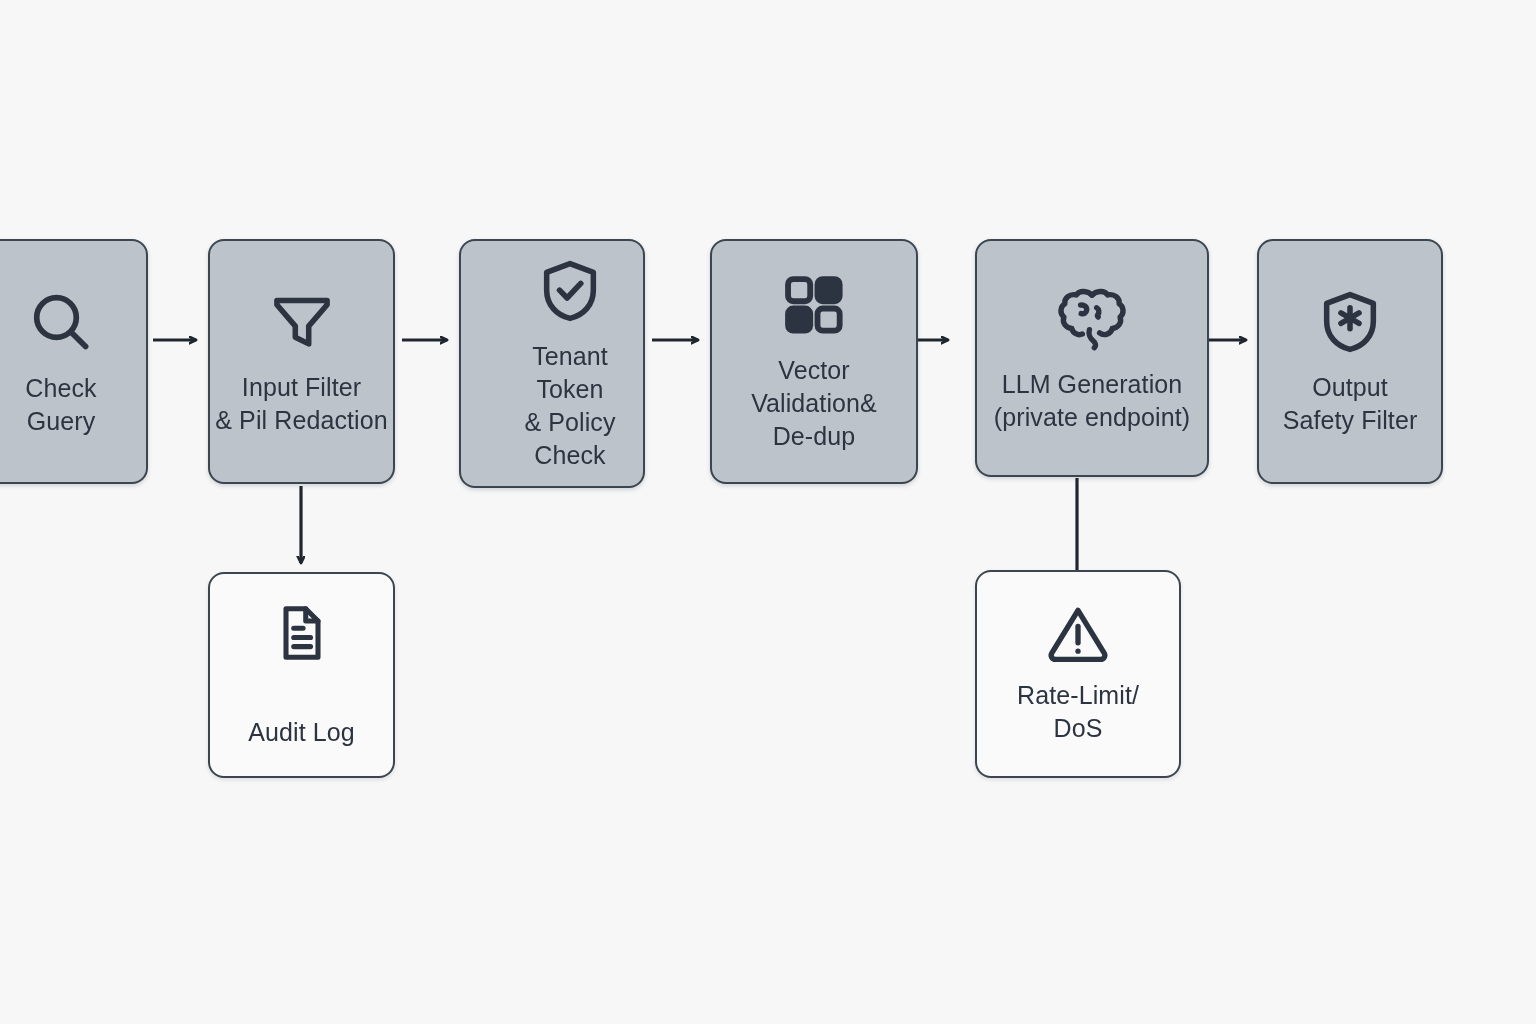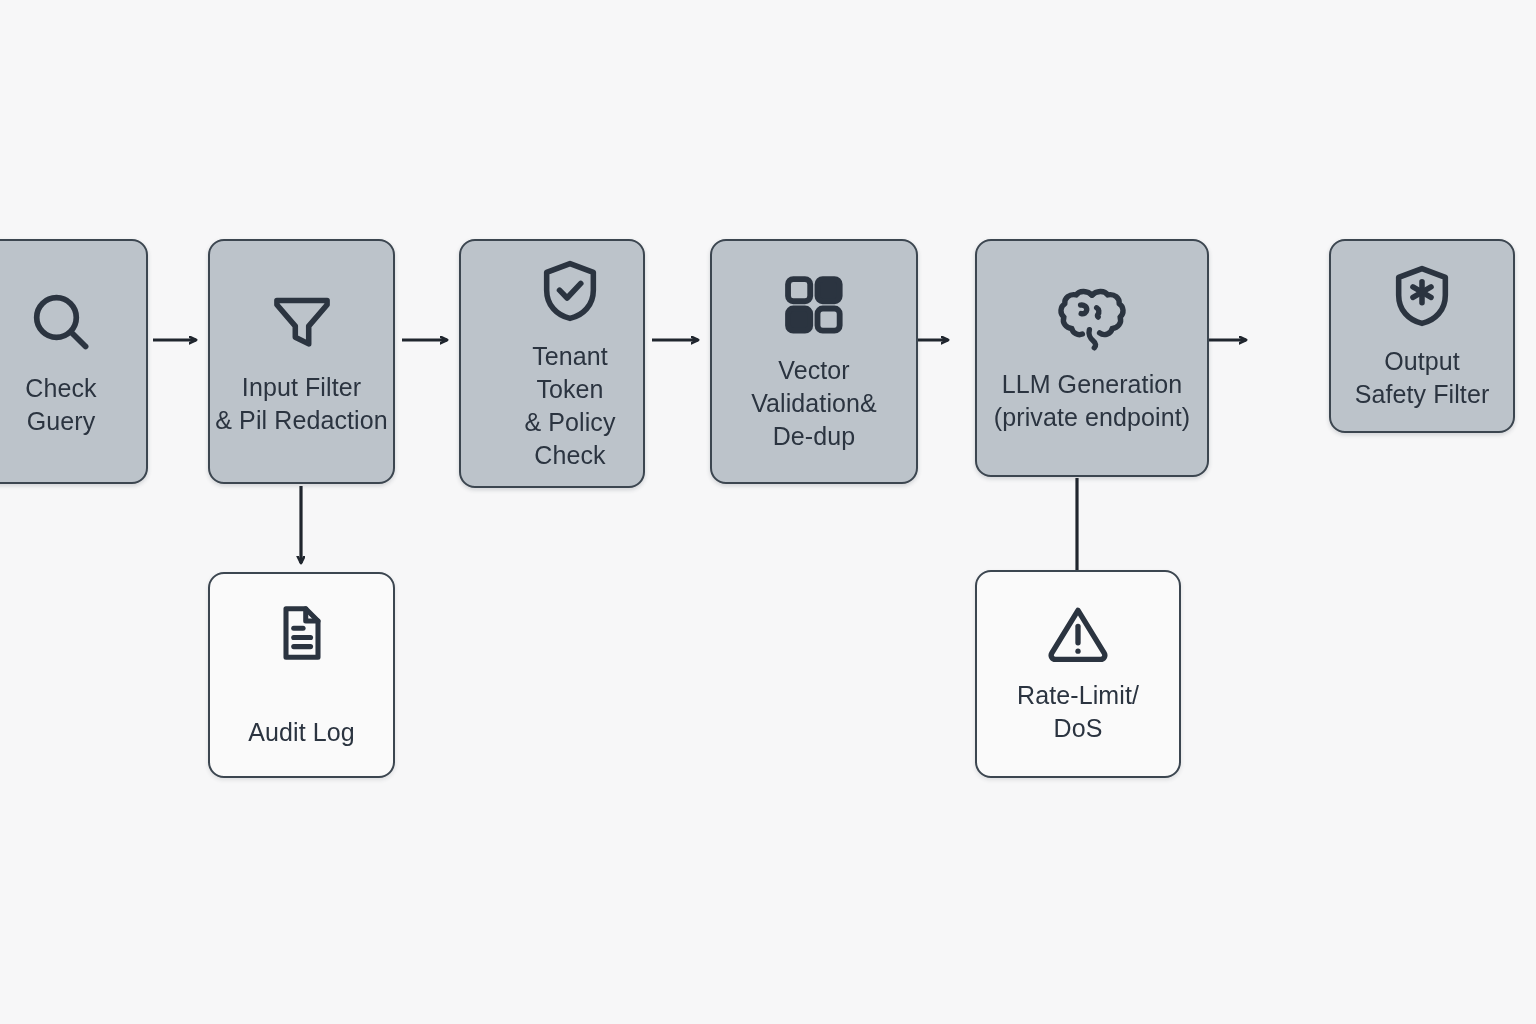--- a/index.html
+++ b/index.html
@@ -148,21 +148,21 @@
                  c0.3 1.6 2.1 2.5 3.6 1.9"></path>
         <path d="M12.1 16 c-0.4 1.4 0.2 3 1.4 3.9 c0.9 0.7 0.9 1.6 0.3 2.3"></path>
         <path d="M9.1 7.6 c1.2 -0.2 2.2 0.6 2.1 1.7 c-0.1 0.9 -1 1.4 -1.9 1.2"></path>
         <path d="M14.6 8.5 c0.8 0.5 1 1.6 0.4 2.3 c-0.2 0.3 -0.2 0.7 0.1 0.9"></path>
       </svg>
     </span>
     <span class="node-label">LLM Generation
 (private endpoint)</span>
   </div>
 
-  <div class="node primary" style="left:1329px; top:239px; width:186px; height:194px;">
+  <div class="node primary" style="left:1257px; top:239px; width:186px; height:245px;">
     <span class="node-icon">
       <svg width="70" height="70" viewBox="0 0 24 24" fill="none" stroke="#2b3440" stroke-width="1.9" stroke-linecap="round" stroke-linejoin="round">
         <path d="M12 2.6 l8 3 v6.1 c0 5.1 -3.4 8.6 -8 9.7 c-4.6 -1.1 -8 -4.6 -8 -9.7 v-6.1 z"></path>
         <line x1="12" y1="7.1" x2="12" y2="14.3"></line>
         <line x1="8.9" y1="8.9" x2="15.1" y2="12.5"></line>
         <line x1="15.1" y1="8.9" x2="8.9" y2="12.5"></line>
       </svg>
     </span>
     <span class="node-label">Output
 Safety Filter</span>

